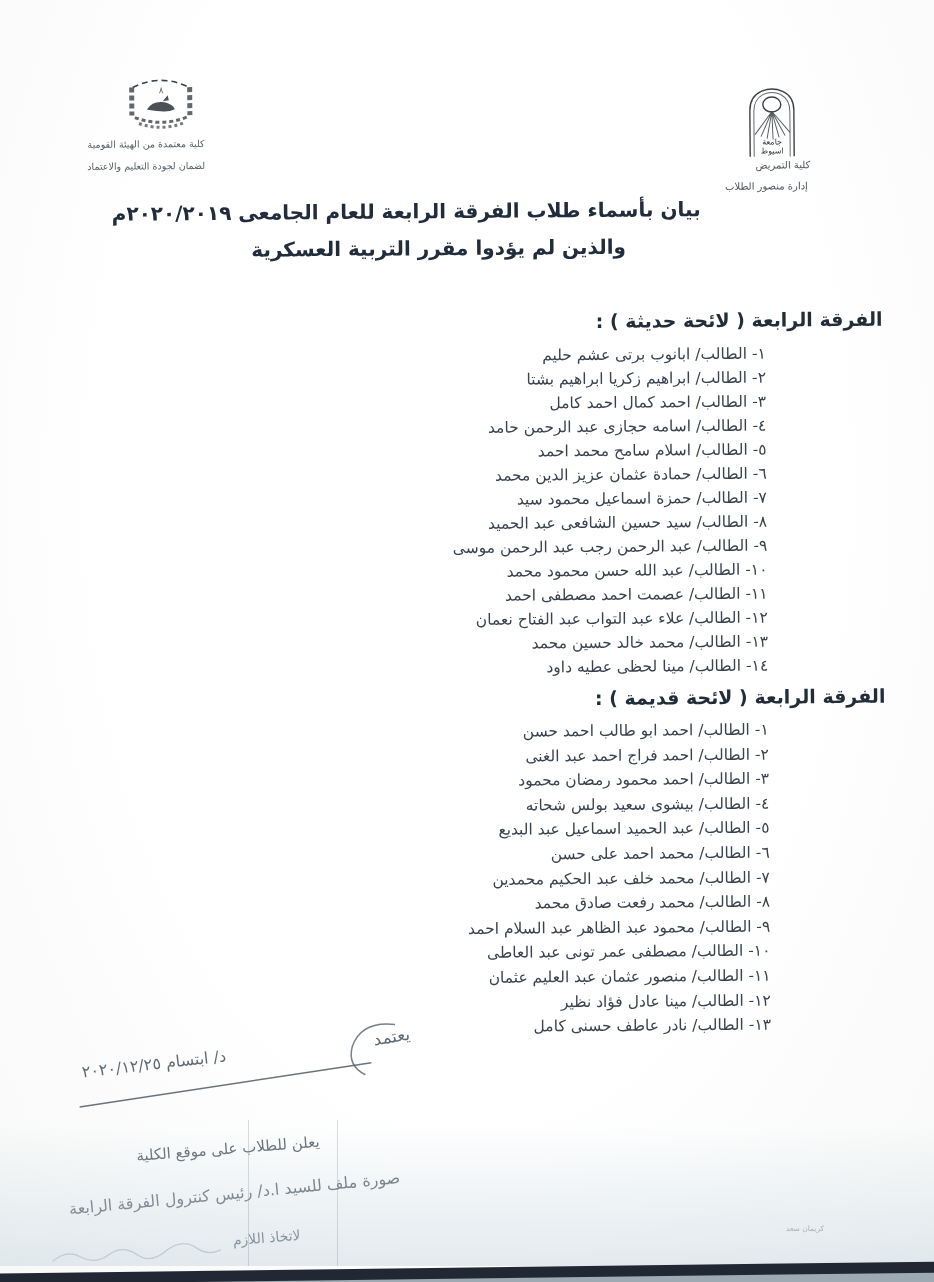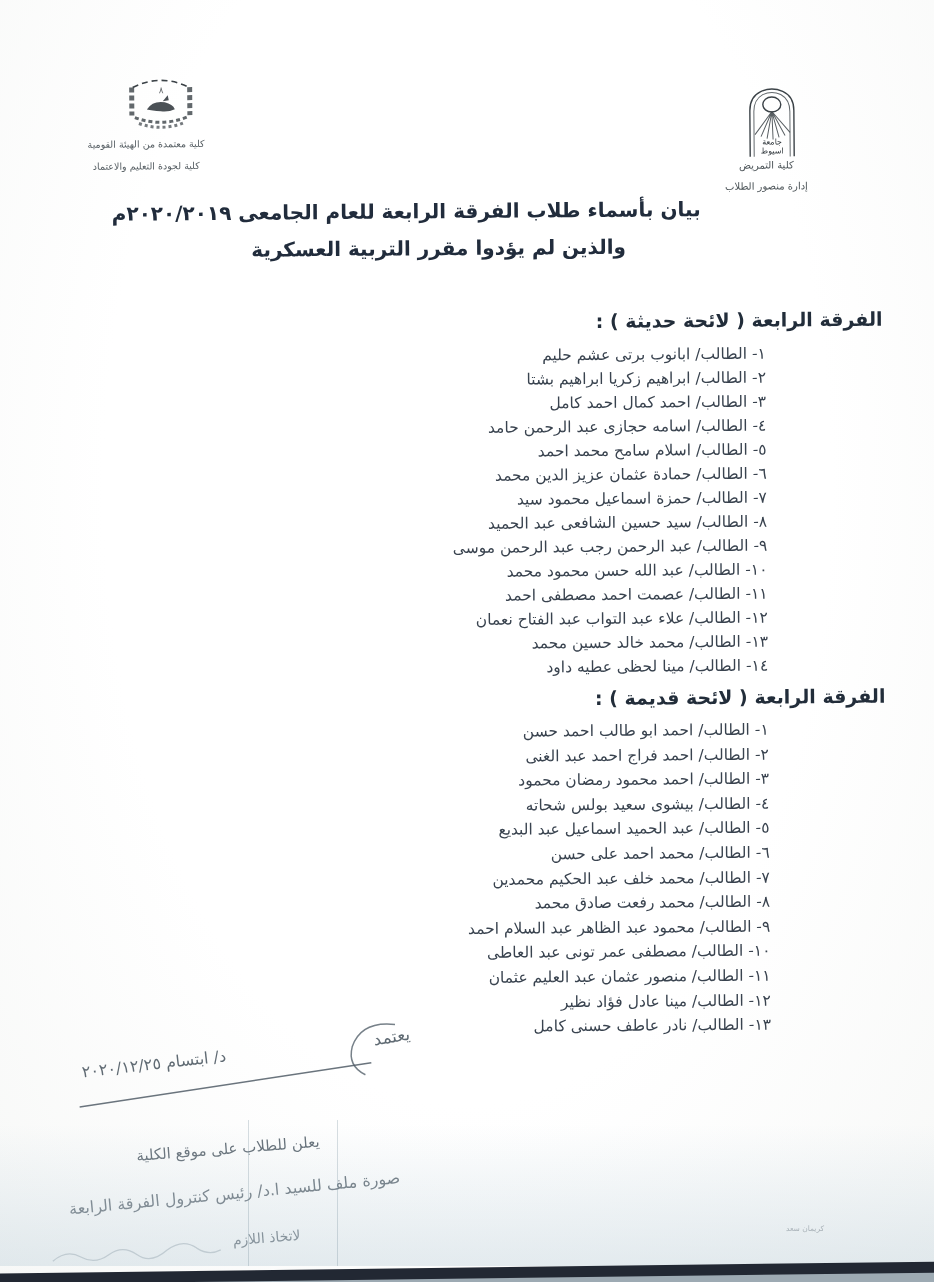--- a/index.html
+++ b/index.html
@@ -13,21 +13,21 @@
     background:radial-gradient(ellipse at 50% 38%, #ffffff 55%, #f7f8f7 100%);
   }
   .skew{position:absolute;left:0;top:0;width:934px;height:1282px;transform:rotate(-0.45deg);transform-origin:460px 640px;}
   .ar{direction:rtl;unicode-bidi:embed;white-space:nowrap;}
 
   
   .acc-logo{position:absolute;left:127px;top:69px;width:76px;height:64px;}
   .acc-text1{position:absolute;left:84px;top:136px;width:132px;text-align:center;font-size:9.5px;color:#565e63;}
   .acc-text2{position:absolute;left:90px;top:158px;width:120px;text-align:center;font-size:9.5px;color:#565e63;}
   .uni-logo{position:absolute;left:749px;top:89px;width:54px;height:72px;}
-  .uni-fac{position:absolute;left:726px;top:162px;width:88px;text-align:center;font-size:10px;color:#4c5458;}
+  .uni-fac{position:absolute;left:726px;top:162px;width:88px;text-align:right;font-size:10px;color:#4c5458;}
   .uni-dept{position:absolute;left:714px;top:183px;width:112px;text-align:center;font-size:10px;color:#4c5458;}
 
   
   .title1{position:absolute;right:230px;top:199px;font-size:20px;font-weight:bold;color:#212c3c;}
   .title2{position:absolute;right:305px;top:236px;font-size:20px;font-weight:bold;color:#212c3c;}
 
   
   .sec-head{position:absolute;right:49px;font-size:19px;font-weight:bold;color:#222d3a;}
   .sec1-head{top:311px;}
   .sec2-head{top:688px;}
@@ -67,21 +67,21 @@
         <path d="M9,16 V44" stroke-dasharray="5,3" stroke-width="5" opacity="0.8"></path>
         <path d="M67,16 V44" stroke-dasharray="5,3" stroke-width="5" opacity="0.8"></path>
         <path d="M12,46 Q38,56 64,46" stroke-dasharray="4,3" stroke-width="3" opacity="0.8"></path>
         <path d="M16,52 Q38,60 60,52" stroke-dasharray="3,3" stroke-width="3" opacity="0.7"></path>
       </g>
       <path d="M24,38 q6,-9 18,-7 q8,2 10,7 q-6,3 -14,2 q-9,-1 -14,-2 z" fill="#2c3338" opacity="0.85"></path>
       <path d="M40,30 l5,-6 l1,5 z" fill="#2c3338" opacity="0.85"></path>
       <text x="36" y="22" font-size="9" fill="#2c3338" opacity="0.75">٨</text>
     </svg>
     <div class="acc-text1 ar">كلية معتمدة من الهيئة القومية</div>
-    <div class="acc-text2 ar">كلية لجودة التعليم والاعتماد</div>
+    <div class="acc-text2 ar">لضمان لجودة التعليم والاعتماد</div>
 
     <svg class="uni-logo" viewBox="0 0 54 72">
       <g fill="none" stroke="#3b4247" stroke-width="1.4">
         <path d="M5,70 V24 Q5,10 16,5 Q27,0 38,5 Q49,10 49,24 V70"></path>
         <path d="M9,70 V25 Q9,13 18,8 Q27,4 36,8 Q45,13 45,25 V70" stroke-width="1" opacity="0.8"></path>
         <ellipse cx="27" cy="18" rx="9" ry="7.5"></ellipse>
         <path d="M27,25 L10,48 M27,25 L16,50 M27,25 L22,52 M27,25 L28,53 M27,25 L34,51 M27,25 L40,49 M27,25 L45,46" stroke-width="1" opacity="0.85"></path>
       </g>
       <text x="27" y="58" font-size="8" text-anchor="middle" fill="#2f363b" direction="rtl">جامعة</text>
       <text x="27" y="67" font-size="8" text-anchor="middle" fill="#2f363b" direction="rtl">اسيوط</text>

